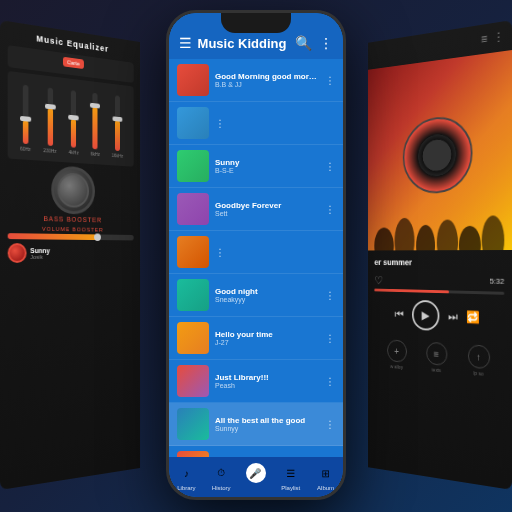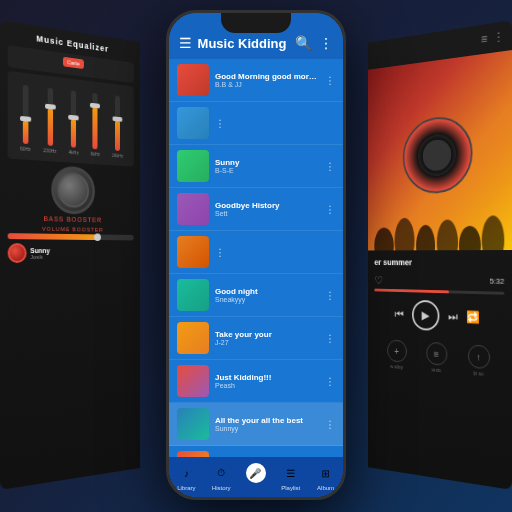--- a/index.html
+++ b/index.html
@@ -637,21 +637,21 @@
           <div class="song-info">
             <div class="song-title">Sunny</div>
             <div class="song-artist">B-S-E</div>
           </div>
           <span class="song-menu">⋮</span>
         </div>
 
         <div class="song-item">
           <div class="song-thumb thumb-4"></div>
           <div class="song-info">
-            <div class="song-title">Goodbye History</div>
+            <div class="song-title">Goodbye Forever</div>
             <div class="song-artist">Sett</div>
           </div>
           <span class="song-menu">⋮</span>
         </div>
 
         <div class="song-item">
           <div class="song-thumb thumb-5"></div>
           <span class="song-menu">⋮</span>
         </div>
 
@@ -660,39 +660,39 @@
           <div class="song-info">
             <div class="song-title">Good night</div>
             <div class="song-artist">Sneakyyy</div>
           </div>
           <span class="song-menu">⋮</span>
         </div>
 
         <div class="song-item">
           <div class="song-thumb thumb-7"></div>
           <div class="song-info">
-            <div class="song-title">Take your your</div>
+            <div class="song-title">Hello your time</div>
             <div class="song-artist">J-27</div>
           </div>
           <span class="song-menu">⋮</span>
         </div>
 
         <div class="song-item">
           <div class="song-thumb thumb-8"></div>
           <div class="song-info">
-            <div class="song-title">Just Kidding!!!</div>
+            <div class="song-title">Just Library!!!</div>
             <div class="song-artist">Peash</div>
           </div>
           <span class="song-menu">⋮</span>
         </div>
 
         <div class="song-item active">
           <div class="song-thumb thumb-9"></div>
           <div class="song-info">
-            <div class="song-title">All the your all the best</div>
+            <div class="song-title">All the best all the good</div>
             <div class="song-artist">Sunnyy</div>
           </div>
           <span class="song-menu">⋮</span>
         </div>
 
         <div class="song-item">
           <div class="song-thumb thumb-10"></div>
 
         </div>
       </div>

